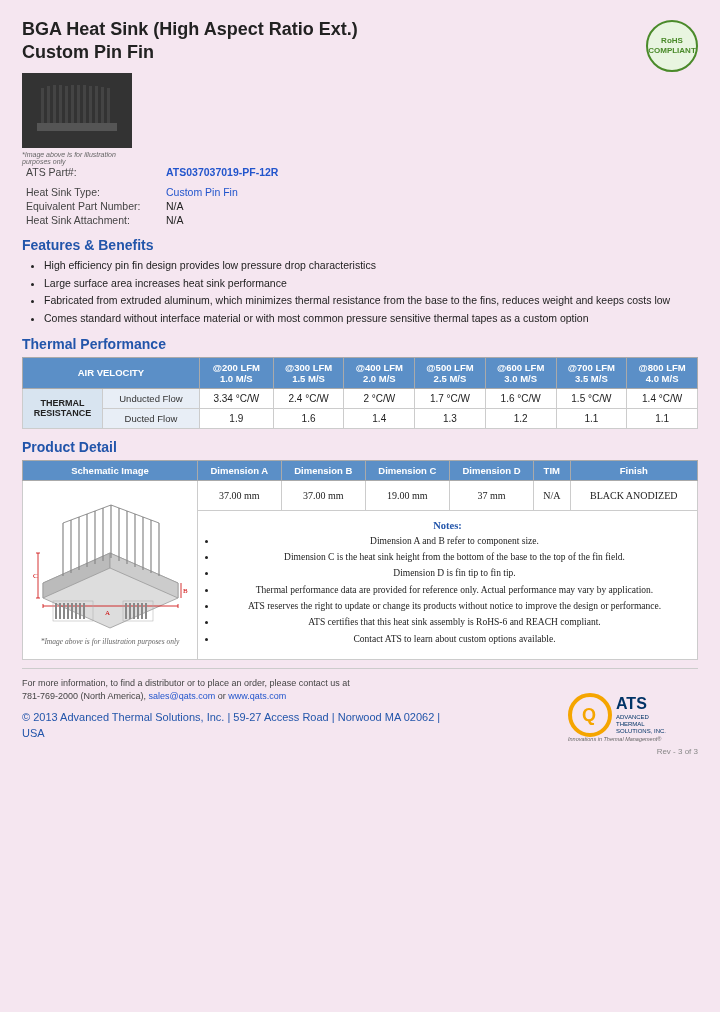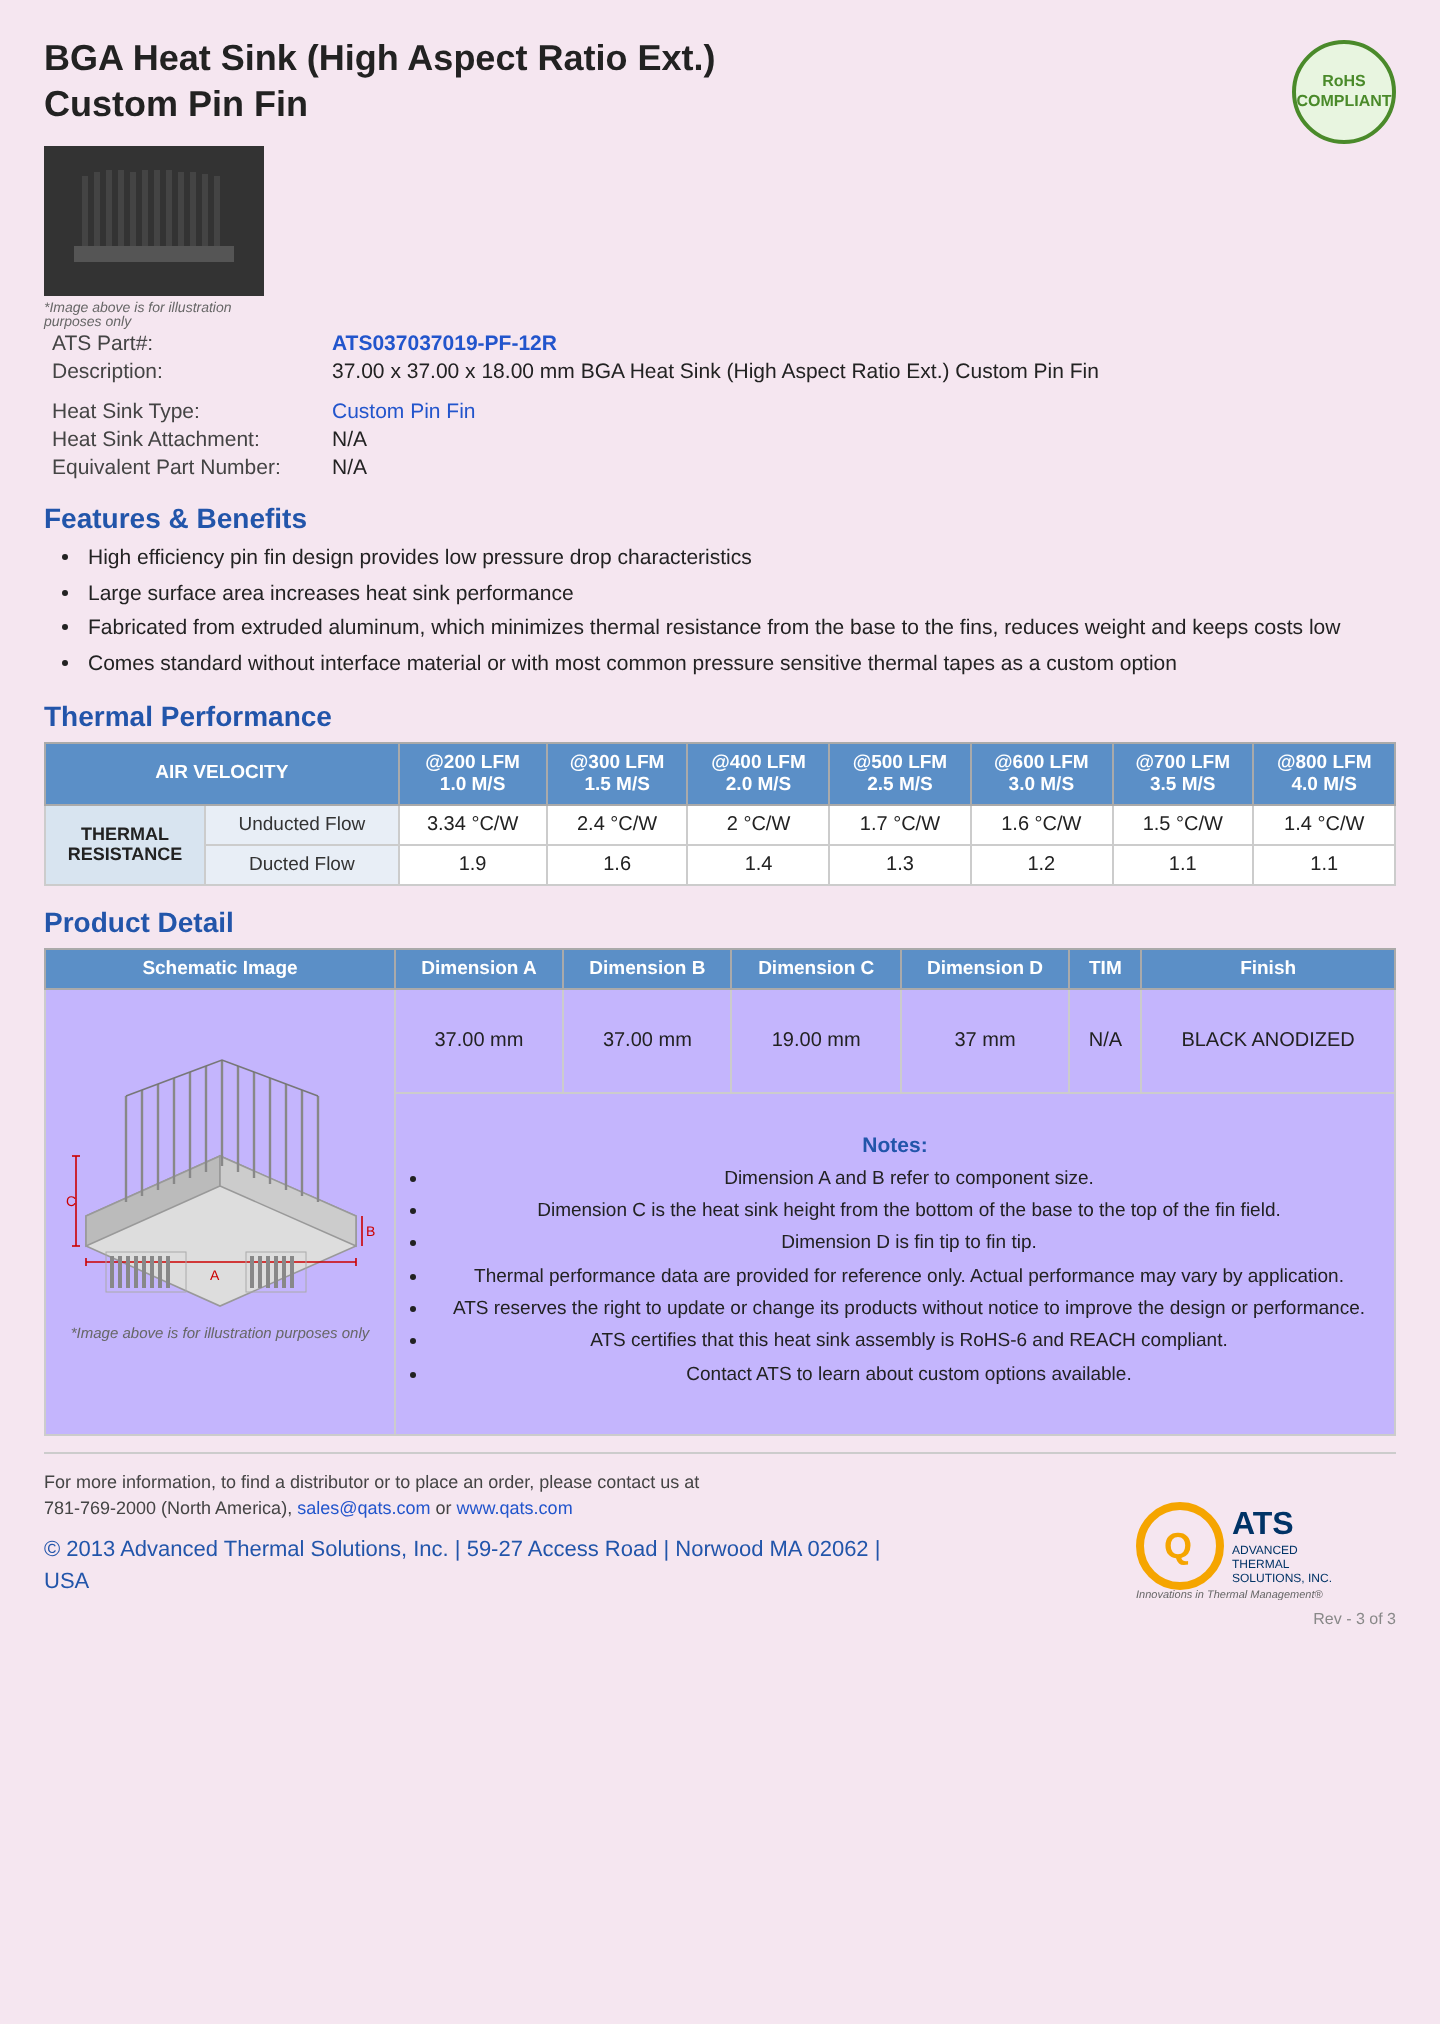--- a/index.html
+++ b/index.html
@@ -143,25 +143,26 @@
       background: #5b8fc7;
       color: #fff;
       text-align: center;
       padding: 4px 3px;
       font-size: 9.5px;
       font-weight: bold;
       border: 1px solid #aaa;
     }
     .product-detail-table td {
       border: 1px solid #ccc;
-      padding: 20px 5px;
-      text-align: center;
-      background: #c4b5fd;
+      padding: 9px 5px;
+      text-align: center;
+      background: #ffffff;
       font-size: 10px;
       vertical-align: top;
+      font-family: Liberation Serif, serif;
     }
     .schematic-cell {
       width: 175px;
       vertical-align: middle;
       text-align: center;
       background: #fff;
       border: 1px solid #ccc;
     }
     .schematic-img-area {
       width: 160px;
@@ -291,36 +292,32 @@
     <div class="product-image-caption">*Image above is for illustration purposes only</div>
   </div>
   <div class="part-info-table">
     <table>
       <tbody>
           <tr>
         <td class="label-col">ATS Part#:</td>
         <td class="value-col ats-part-link highlight-blue">ATS037037019-PF-12R</td>
       </tr>
       <tr>
-        <td class="label-col">Description:</td>
-        <td class="value-col">37.00 x 37.00 x 18.00 mm  BGA Heat Sink (High Aspect Ratio Ext.) Custom Pin Fin</td>
-      </tr>
-      <tr>
             <td colspan="2" style="height:6px;"></td>
           </tr>
       <tr>
         <td class="label-col">Heat Sink Type:</td>
         <td class="value-col custom-pin-link highlight-blue">Custom Pin Fin</td>
       </tr>
       <tr>
-        <td class="label-col">Heat Sink Attachment:</td>
+        <td class="label-col">Equivalent Part Number:</td>
         <td class="value-col">N/A</td>
       </tr>
       <tr>
-        <td class="label-col">Equivalent Part Number:</td>
+        <td class="label-col">Heat Sink Attachment:</td>
         <td class="value-col">N/A</td>
       </tr>
     </tbody>
       </table>
   </div>
 </div>
 
 <div class="section-title">Features &amp; Benefits</div>
 <ul class="features-list">
   <li>High efficiency pin fin design provides low pressure drop characteristics</li>

